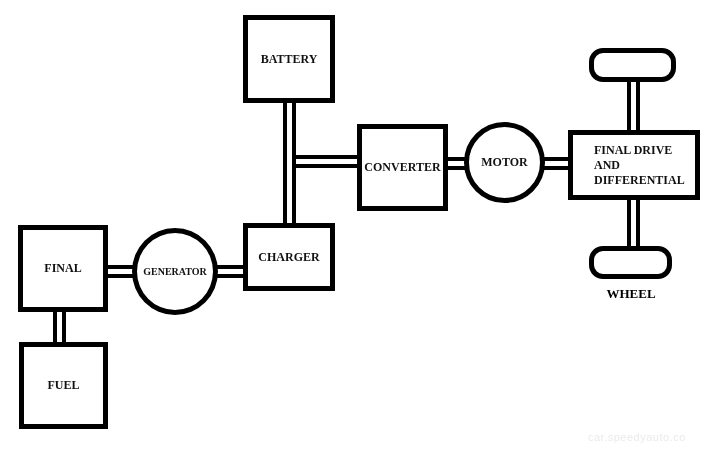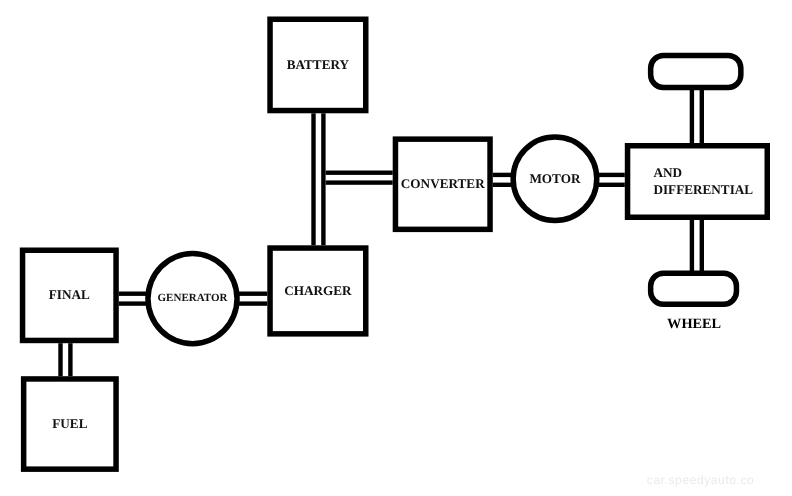--- a/index.html
+++ b/index.html
@@ -30,21 +30,21 @@
   .wheel  { border-radius: 14px; }
 
   .n-battery    { left: 243px; top: 15px;  width: 92px;  height: 88px; }
   .n-converter  { left: 357px; top: 124px; width: 91px;  height: 87px; }
   .n-motor      { left: 464px; top: 122px; width: 81px;  height: 81px; }
   .n-finaldrive { left: 568px; top: 130px; width: 132px; height: 70px;
                   justify-content: flex-start; text-align: left; padding-left: 21px; }
   .n-finaldrive .multiline span { display: block; line-height: 15px; }
   .n-engine     { left: 18px;  top: 225px; width: 90px;  height: 87px; }
   .n-generator  { left: 132px; top: 228px; width: 86px;  height: 87px; font-size: 10px; }
-  .n-charger    { left: 243px; top: 223px; width: 92px;  height: 83px; }
+  .n-charger    { left: 243px; top: 223px; width: 92px;  height: 68px; }
   .n-fuel       { left: 19px;  top: 342px; width: 89px;  height: 87px; }
   .n-wheel-top    { left: 589px; top: 48px;  width: 87px; height: 34px; }
   .n-wheel-bottom { left: 589px; top: 246px; width: 83px; height: 33px; }
 
   .wheel-caption {
     position: absolute;
     left: 592px; top: 286px; width: 78px;
     text-align: center;
     font-weight: bold;
     font-size: 13px;
@@ -107,20 +107,21 @@
   <div class="node n-converter">
     <span>CONVERTER</span>
   </div>
 
   <div class="node circle n-motor">
     <span>MOTOR</span>
   </div>
 
   <div class="node n-finaldrive">
     <span class="multiline">
+      <span>FINAL DRIVE</span>
       <span>AND</span>
       <span>DIFFERENTIAL</span>
     </span>
   </div>
 
   <div class="node n-engine">
     <span>FINAL</span>
   </div>
 
   <div class="node circle n-generator">

